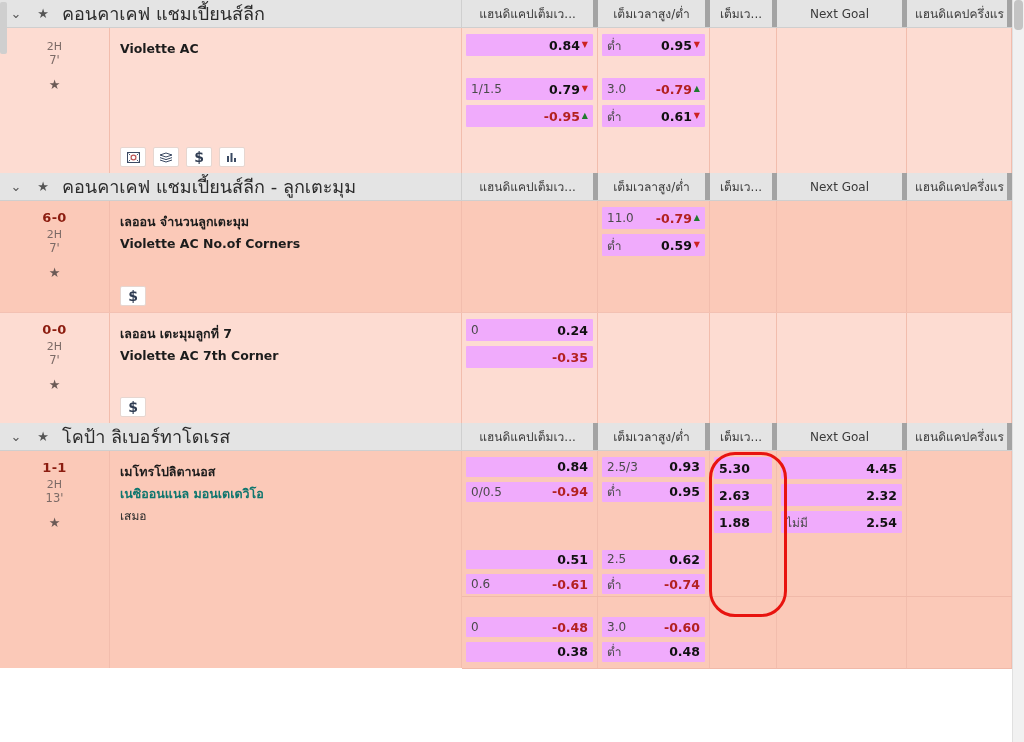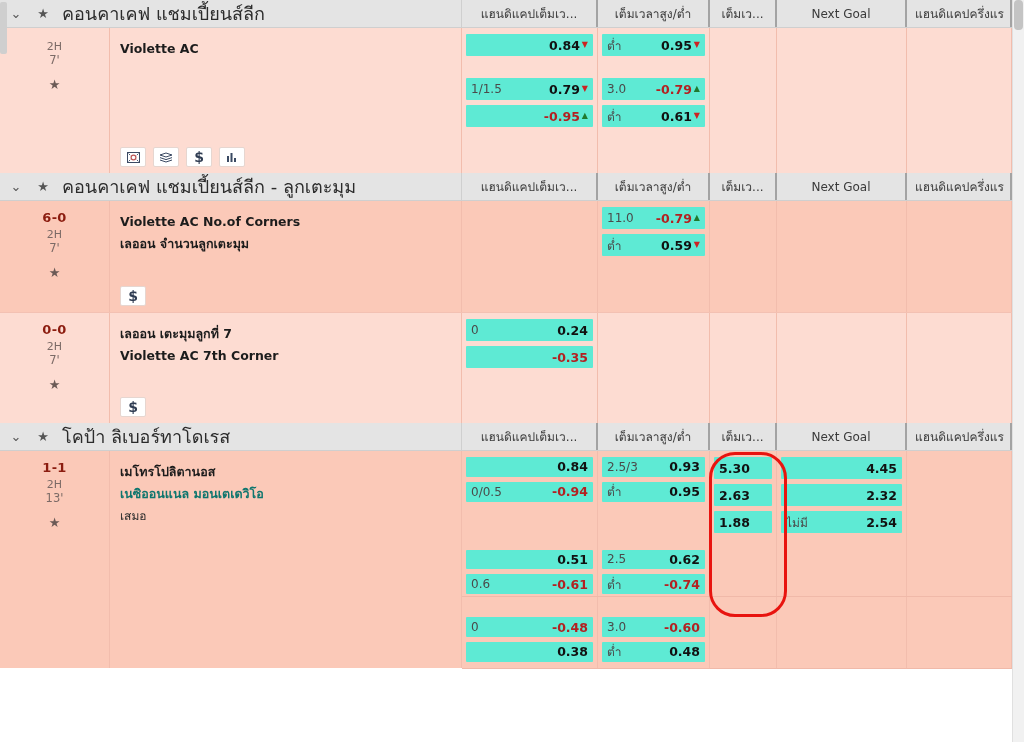--- a/index.html
+++ b/index.html
@@ -33,21 +33,21 @@
   .chev {
     width: 30px; text-align: center;
     color: #555; font-size: 13px; line-height: 1;
     padding-left: 2px;
   }
   .lh-star { width: 26px; text-align: center; color: #555; font-size: 13px; }
   .lh-title { padding-left: 6px; color: #2b2b2b; font-size: 18px; white-space: nowrap; }
   .lh-col {
     height: 100%;
     display: flex; align-items: center; justify-content: center;
-    border-right: 2px solid #a3a3a3;
+    border-right: 5px solid #a3a3a3;
     color: #3a3a3a; font-size: 12px;
     white-space: nowrap; overflow: hidden;
   }
   .lh-col.lastcol { justify-content: flex-start; padding-left: 8px; }
 
   
   .match { display: flex; position: relative; }
   .match.tint-a { background: #fddcd2; }
   .match.tint-b { background: #fbc9b8; }
   .match + .match { border-top: 1px solid #f3c1b3; }
@@ -96,21 +96,21 @@
     display: flex; flex-direction: column; gap: 5px;
   }
   .oc1 { width: 136px; }
   .oc2 { width: 112px; }
   .oc3 { width: 67px;  }
   .oc4 { width: 130px; }
   .oc5 { width: 105px; }
 
   .obox {
     height: 22px;
-    background: #5eead4;
+    background: #f0abfc;
     border-radius: 1px;
     display: flex; align-items: center;
     padding: 0 5px;
     font-size: 12.5px;
   }
   .obox.blank { background: transparent; }
   .ol { flex: 0 0 auto; color: #4a4a4a; font-size: 12px; }
   .orr { margin-left: auto; display: flex; align-items: center; gap: 2px; }
   .oval { font-weight: bold; color: #111; font-size: 12.5px; }
   .oval.neg { color: #b32121; }
@@ -272,22 +272,22 @@
   </div>
 
   <div class="match tint-b" style="height:111px">
     <div class="cell-fav">
       <div class="score">6-0</div>
       <div class="period">2H</div>
       <div class="minute">7'</div>
       <div class="fav-star">★</div>
     </div>
     <div class="cell-team">
+      <div class="team-line team-sub-th">เลออน จำนวนลูกเตะมุม</div>
       <div class="team-line team-sub">Violette AC No.of Corners</div>
-      <div class="team-line team-sub-th">เลออน จำนวนลูกเตะมุม</div>
       <div class="icon-bar">
         <div class="ibtn dollar">$</div>
       </div>
     </div>
     <div class="odds-col oc1"></div>
     <div class="odds-col oc2">
       <div class="obox">
         <span class="ol">11.0</span>
         <span class="orr">
             <span class="oval neg">-0.79</span>

